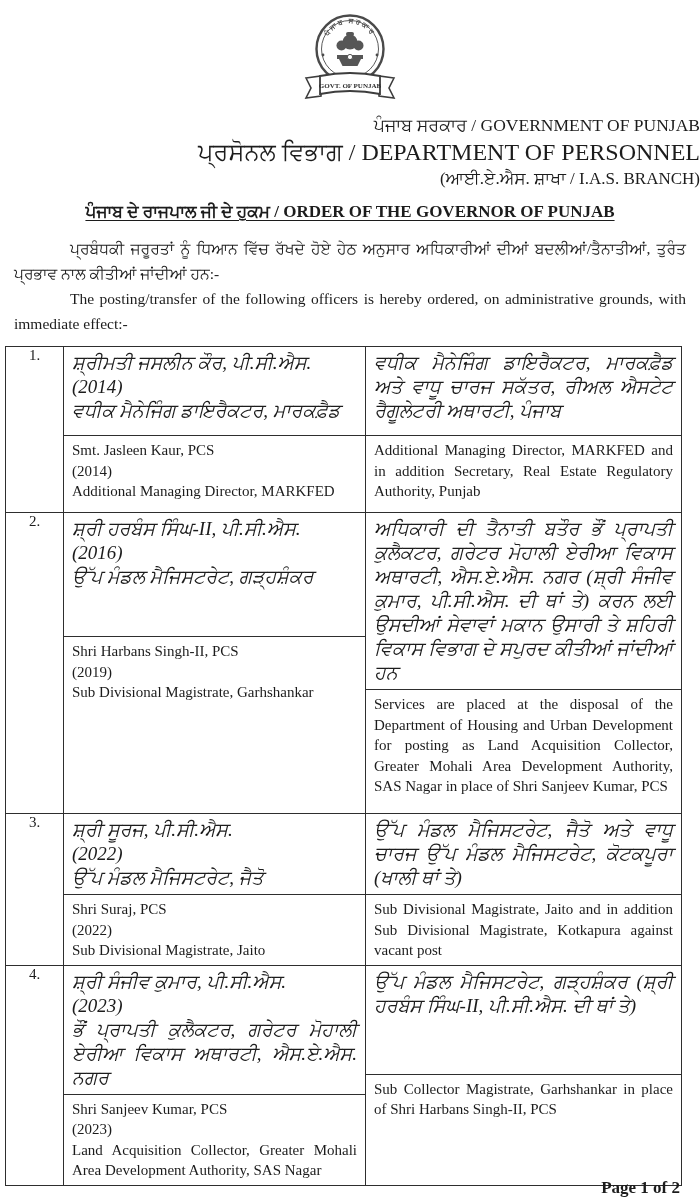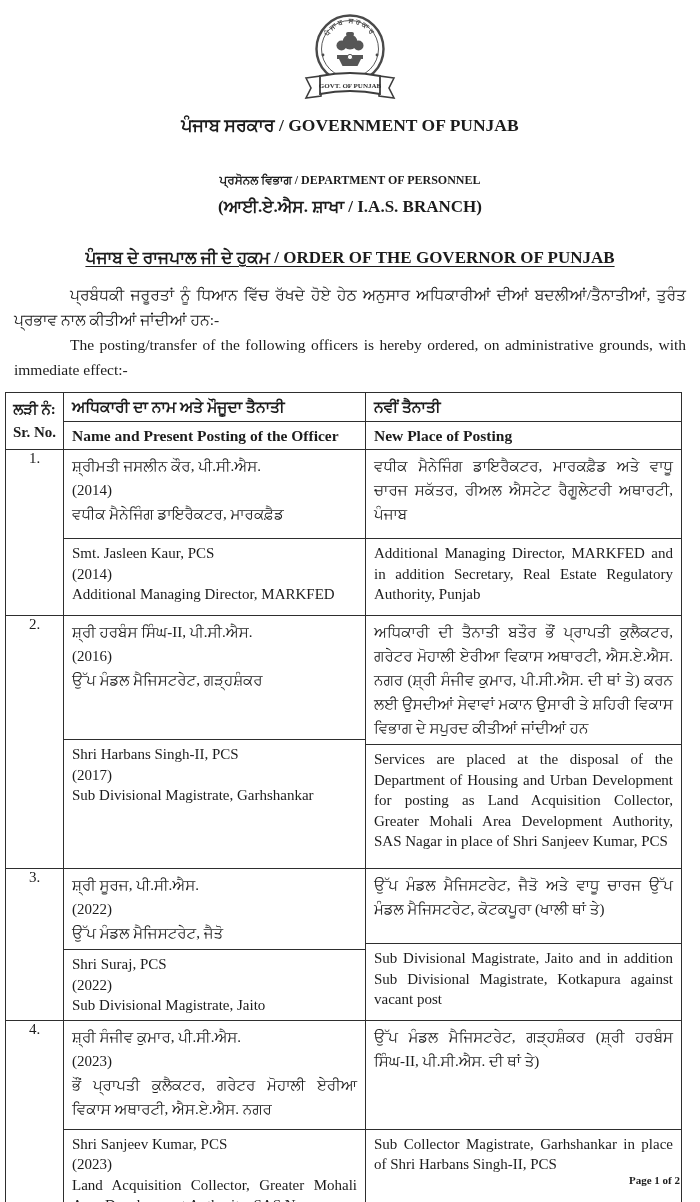--- a/index.html
+++ b/index.html
@@ -9,28 +9,28 @@
     margin:0 auto;
     background:#ffffff;
     font-family:"Liberation Serif", serif;
     color:#1c1c1c;
     overflow:hidden;
   }
   
   .emblem-wrap { padding-top:8px; text-align:center; }
   .emblem-wrap svg { display:inline-block; }
   
-  .hdr { text-align:center; font-weight:bold; }
+  .hdr { text-align:right; font-weight:normal; }
   .hdr-l1 { font-size:17.5px; line-height:27px; margin-top:6px; }
-  .hdr-l2 { font-size:12px; line-height:27px;margin-top:28px; }
+  .hdr-l2 { font-size:24px; line-height:27px; }
   .hdr-l3 { font-size:17px; line-height:26px; }
   .doc-title {
     text-align:center; font-weight:bold; font-size:17px;
     text-decoration:underline; text-underline-offset:3px;
-    margin-top:26px; line-height:24px;
+    margin-top:8px; line-height:24px;
   }
   
   .para {
     margin:0 14px 0 14px;
     font-size:15.5px; line-height:25px;
     text-align:justify; text-indent:56px;
   }
   .para-pa { margin-top:12px; }
   
   table.order {
@@ -46,36 +46,36 @@
   .hpa { min-height:28px; }
   .hen { min-height:27px; border-top:1.6px solid #2e2e2e; }
   .srh { text-align:center; font-weight:bold; font-size:15px; }
   .srh .l1 { display:block; padding-top:4px; line-height:24px; }
   .srh .l2 { display:block; line-height:23px; }
   td.sr { text-align:center; font-size:15px; padding-top:5px; }
   .pa, .en {
     box-sizing:border-box; padding:4px 8px;
     white-space:pre-line; text-align:justify;
   }
-  .pa { font-size:15px; line-height:24px; }
+  .pa { font-size:19px; line-height:24px;font-style:italic; }
   .en { font-size:15px; line-height:20.5px; border-top:1.6px solid #2e2e2e; }
   .r1 .pa { min-height:64px; }  .r1 .en { min-height:77px;margin-top:8px; }
   .r2 .pa { min-height:123px; } .r2 .en { min-height:124px; }
   .r3 .pa { min-height:74px; }  .r3 .en { min-height:69px; }
   .r4 .pa { min-height:108px; } .r4 .en { min-height:87px; }
   
   .footer {
     display:flex; justify-content:space-between; align-items:flex-start;
     margin:26px 14px 0 14px; font-weight:bold; font-size:15.5px;
   }
   .f-left { text-align:left; line-height:27px; }
   .f-sign { text-align:center; line-height:27px; width:420px; }
   .pageno {
-    position:absolute; right:20px; bottom:16px;
-    font-weight:bold; font-size:11px;
+    position:absolute; right:20px; bottom:4px;
+    font-weight:bold; font-size:17px;
   }
 </style>
 </head>
 <body>
 
 <div class="page">
 
   <div class="emblem-wrap">
     <svg width="112" height="94" viewBox="0 0 112 94">
       <circle cx="56" cy="41" r="33.5" fill="none" stroke="#4a4a4a" stroke-width="2.4"></circle>
@@ -116,34 +116,20 @@
   <div class="para para-pa">ਪ੍ਰਬੰਧਕੀ ਜਰੂਰਤਾਂ ਨੂੰ ਧਿਆਨ ਵਿੱਚ ਰੱਖਦੇ ਹੋਏ ਹੇਠ ਅਨੁਸਾਰ ਅਧਿਕਾਰੀਆਂ ਦੀਆਂ ਬਦਲੀਆਂ/ਤੈਨਾਤੀਆਂ, ਤੁਰੰਤ ਪ੍ਰਭਾਵ ਨਾਲ ਕੀਤੀਆਂ ਜਾਂਦੀਆਂ ਹਨ:-</div>
   <div class="para">The posting/transfer of the following officers is hereby ordered, on administrative grounds, with immediate effect:-</div>
 
   <table class="order">
     <colgroup>
         <col class="c1">
         <col class="c2">
         <col class="c3">
       </colgroup>
     <tbody>
-      <tr>
-        <td class="srh">
-          <span class="l1">ਲੜੀ ਨੰ:</span>
-          <span class="l2">Sr. No.</span>
-        </td>
-        <td class="hcell">
-          <div class="hpa">ਅਧਿਕਾਰੀ ਦਾ ਨਾਮ ਅਤੇ ਮੌਜੂਦਾ ਤੈਨਾਤੀ</div>
-          <div class="hen">Name and Present Posting of the Officer</div>
-        </td>
-        <td class="hcell">
-          <div class="hpa">ਨਵੀਂ ਤੈਨਾਤੀ</div>
-          <div class="hen">New Place of Posting</div>
-        </td>
-      </tr>
 
       <tr class="r1">
         <td class="sr">1.</td>
         <td>
           <div class="pa">ਸ਼੍ਰੀਮਤੀ ਜਸਲੀਨ ਕੌਰ, ਪੀ.ਸੀ.ਐਸ.
 (2014)
 ਵਧੀਕ ਮੈਨੇਜਿੰਗ ਡਾਇਰੈਕਟਰ, ਮਾਰਕਫ਼ੈਡ</div>
           <div class="en">Smt. Jasleen Kaur, PCS
 (2014)
 Additional Managing Director, MARKFED</div>
@@ -154,21 +140,21 @@
         </td>
       </tr>
 
       <tr class="r2">
         <td class="sr">2.</td>
         <td>
           <div class="pa">ਸ਼੍ਰੀ ਹਰਬੰਸ ਸਿੰਘ-II, ਪੀ.ਸੀ.ਐਸ.
 (2016)
 ਉੱਪ ਮੰਡਲ ਮੈਜਿਸਟਰੇਟ, ਗੜ੍ਹਸ਼ੰਕਰ</div>
           <div class="en">Shri Harbans Singh-II, PCS
-(2017)
+(2019)
 Sub Divisional Magistrate, Garhshankar</div>
         </td>
         <td>
           <div class="pa">ਅਧਿਕਾਰੀ ਦੀ ਤੈਨਾਤੀ ਬਤੌਰ ਭੌਂ ਪ੍ਰਾਪਤੀ ਕੁਲੈਕਟਰ, ਗਰੇਟਰ ਮੋਹਾਲੀ ਏਰੀਆ ਵਿਕਾਸ ਅਥਾਰਟੀ, ਐਸ.ਏ.ਐਸ. ਨਗਰ (ਸ਼੍ਰੀ ਸੰਜੀਵ ਕੁਮਾਰ, ਪੀ.ਸੀ.ਐਸ. ਦੀ ਥਾਂ ਤੇ) ਕਰਨ ਲਈ ਉਸਦੀਆਂ ਸੇਵਾਵਾਂ ਮਕਾਨ ਉਸਾਰੀ ਤੇ ਸ਼ਹਿਰੀ ਵਿਕਾਸ ਵਿਭਾਗ ਦੇ ਸਪੁਰਦ ਕੀਤੀਆਂ ਜਾਂਦੀਆਂ ਹਨ</div>
           <div class="en">Services are placed at the disposal of the Department of Housing and Urban Development for posting as Land Acquisition Collector, Greater Mohali Area Development Authority, SAS Nagar in place of Shri Sanjeev Kumar, PCS</div>
         </td>
       </tr>
 
       <tr class="r3">
         <td class="sr">3.</td>

